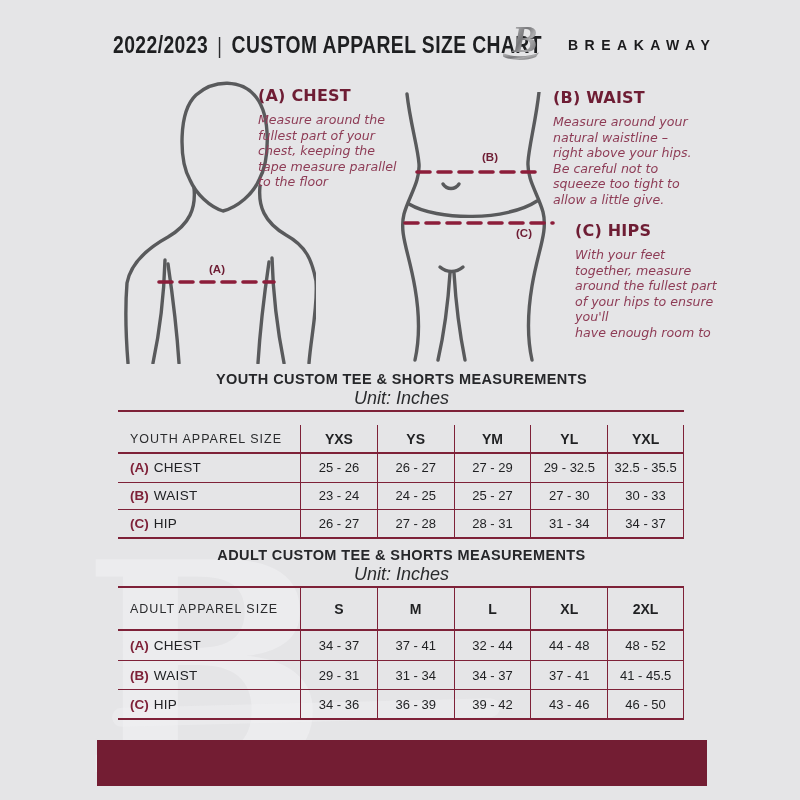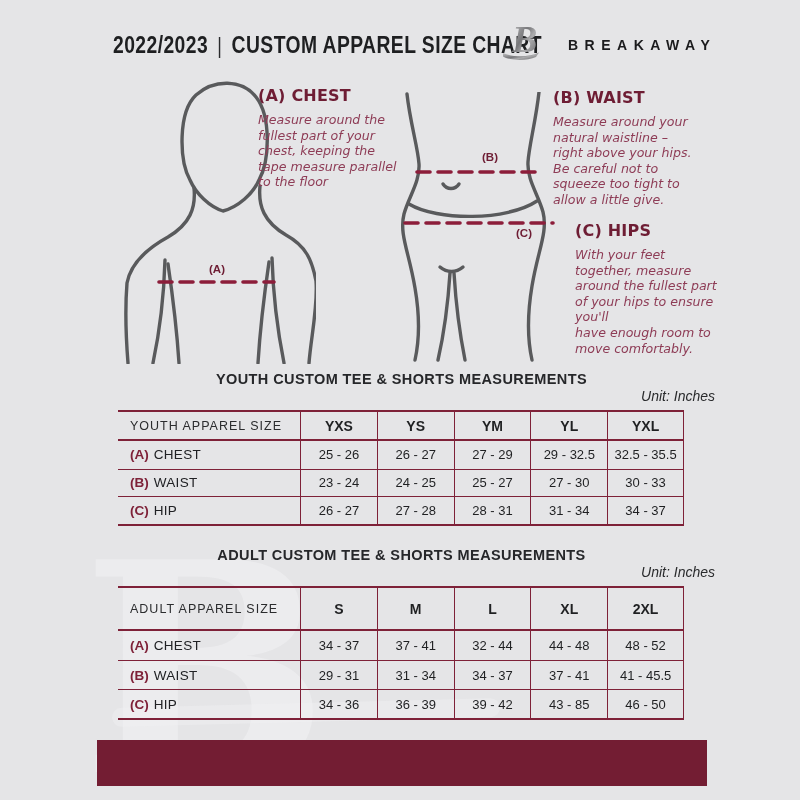--- a/index.html
+++ b/index.html
@@ -30,29 +30,29 @@
   .fig-label{position:absolute;width:34px;text-align:center;font-weight:bold;font-size:11.5px;color:var(--maroon-dark);}
 
   
   .guide{position:absolute;font-family:"DejaVu Sans",sans-serif;}
   .guide-head{font-size:16px;font-weight:bold;color:var(--maroon-dark);letter-spacing:.2px;margin-bottom:7px;}
   .guide-line{font-size:12.6px;font-style:italic;color:var(--maroon-body);line-height:15.6px;}
 
   
   .section-title{position:absolute;left:88px;width:627px;text-align:center;
     font-weight:bold;font-size:14.5px;letter-spacing:.4px;color:#26272a;}
-  .section-unit{position:absolute;left:88px;width:627px;text-align:right;
-    font-style:italic;font-size:14px;color:#2a2b2d;}
+  .section-unit{position:absolute;left:88px;width:627px;text-align:center;
+    font-style:italic;font-size:18px;color:#2a2b2d;}
 
   
   .size-table{position:absolute;left:118px;width:566px;z-index:2;
     border-top:2px solid var(--line);border-bottom:2px solid var(--line);}
   .t-row{display:grid;grid-template-columns:182px 1fr 1fr 1fr 1fr 1fr;}
   .t-row.head{border-bottom:2px solid var(--line);}
-  .youth .t-row.head{height:29px;} .youth .t-row.data{height:27.5px;}
+  .youth .t-row.head{height:29px;margin-top:13px;} .youth .t-row.data{height:27.5px;}
   .adult .t-row.head{height:43px;} .adult .t-row.data{height:29px;}
   .t-row.data + .t-row.data{border-top:1.5px solid var(--line);}
   .t-row > div{display:flex;align-items:center;justify-content:center;}
   .t-row > div + div{border-left:1.5px solid var(--line);}
   .t-row > div:last-child{border-right:1.5px solid var(--line);}
   .t-row > div:first-child{justify-content:flex-start;padding-left:12px;}
   .t-sizehead{font-size:12.5px;letter-spacing:1px;color:#2b2c2e;}
   .t-size{font-weight:bold;font-size:14px;color:#1f2022;}
   .t-val{font-size:13px;color:#1f2022;}
   .t-prefix{font-weight:bold;color:var(--line);font-size:13.5px;margin-right:5px;}
@@ -150,21 +150,20 @@
   </div>
 
   <div class="guide z2" style="left:553px;top:221px;width:165px;margin-left:22px;">
     <div class="guide-head">(C) HIPS</div>
     <div class="guide-line">With your feet</div>
     <div class="guide-line">together, measure</div>
     <div class="guide-line">around the fullest part</div>
     <div class="guide-line">of your hips to ensure</div>
     <div class="guide-line">you'll</div>
     <div class="guide-line">have enough room to</div>
-    <div class="guide-line">move comfortably.</div>
   </div>
 
   <div class="section-title" style="top:371px;">YOUTH CUSTOM TEE &amp; SHORTS MEASUREMENTS</div>
   <div class="section-unit" style="top:388px;">Unit: Inches</div>
 
   <div class="size-table youth" style="top:410px;">
     <div class="t-row head">
       <div class="t-sizehead">YOUTH APPAREL SIZE</div>
       <div class="t-size">YXS</div>
       <div class="t-size">YS</div>
@@ -242,20 +241,20 @@
       <div class="t-val">41 - 45.5</div>
     </div>
     <div class="t-row data">
       <div>
           <span class="t-prefix">(C)</span>
           <span class="t-label">HIP</span>
         </div>
       <div class="t-val">34 - 36</div>
       <div class="t-val">36 - 39</div>
       <div class="t-val">39 - 42</div>
-      <div class="t-val">43 - 85</div>
+      <div class="t-val">43 - 46</div>
       <div class="t-val">46 - 50</div>
     </div>
   </div>
 
   <div class="footer-bar"></div>
 
 </div>
 
 </body></html>

